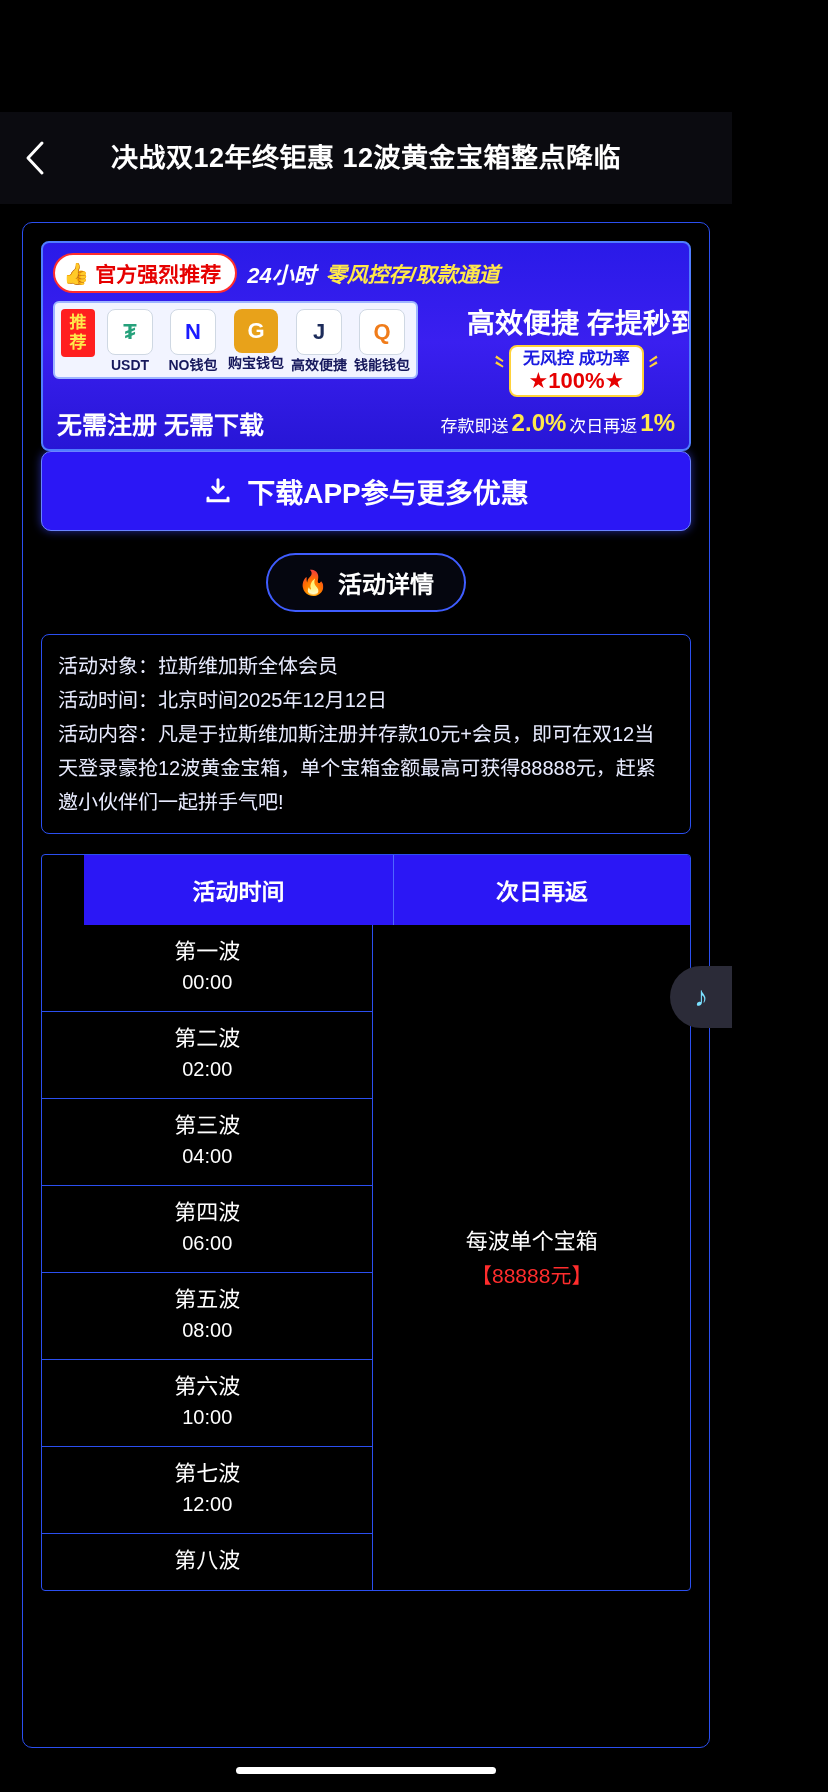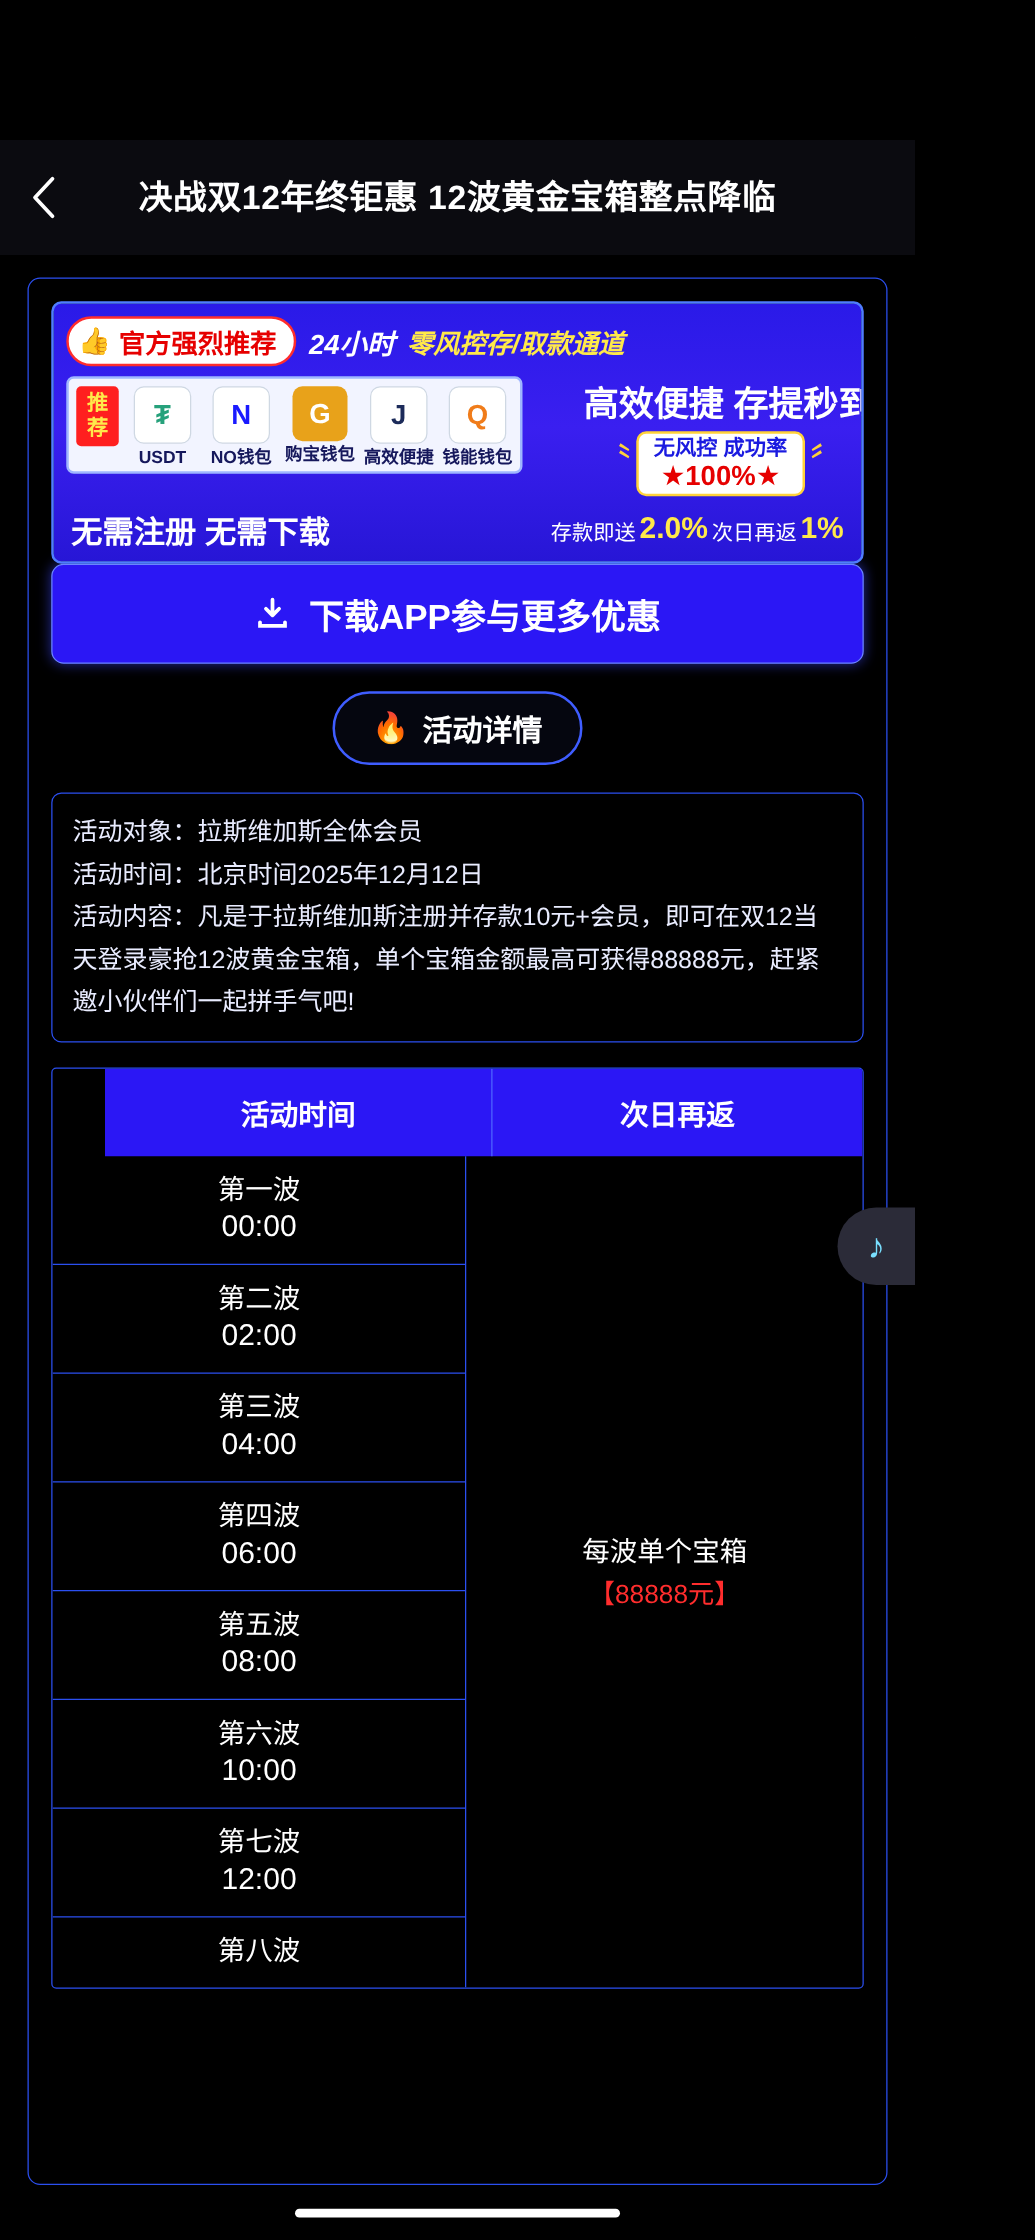--- a/index.html
+++ b/index.html
@@ -304,21 +304,21 @@
     justify-content: center;
     text-align: center;
   }
   .row {
     padding: 12px 0 14px 0;
     text-align: center;
     border-bottom: 1px solid #2b4ff0;
   }
   .row:last-child { border-bottom: none; }
   .row-wave { font-size: 22px; color: #fff; line-height: 30px; }
-  .row-time { font-size: 24px; color: #fff; line-height: 30px; }
+  .row-time { font-size: 20px; color: #fff; line-height: 30px; }
   .prize-label { font-size: 22px; color:#fff; line-height: 36px; }
   .prize-amt { font-size: 21px; color:#ff2d2d; line-height: 32px; }
   
   .music-fab {
     position: absolute;
     right: 0;
     top: 762px;
     width: 62px;
     height: 62px;
     border-radius: 31px 0 0 31px;

